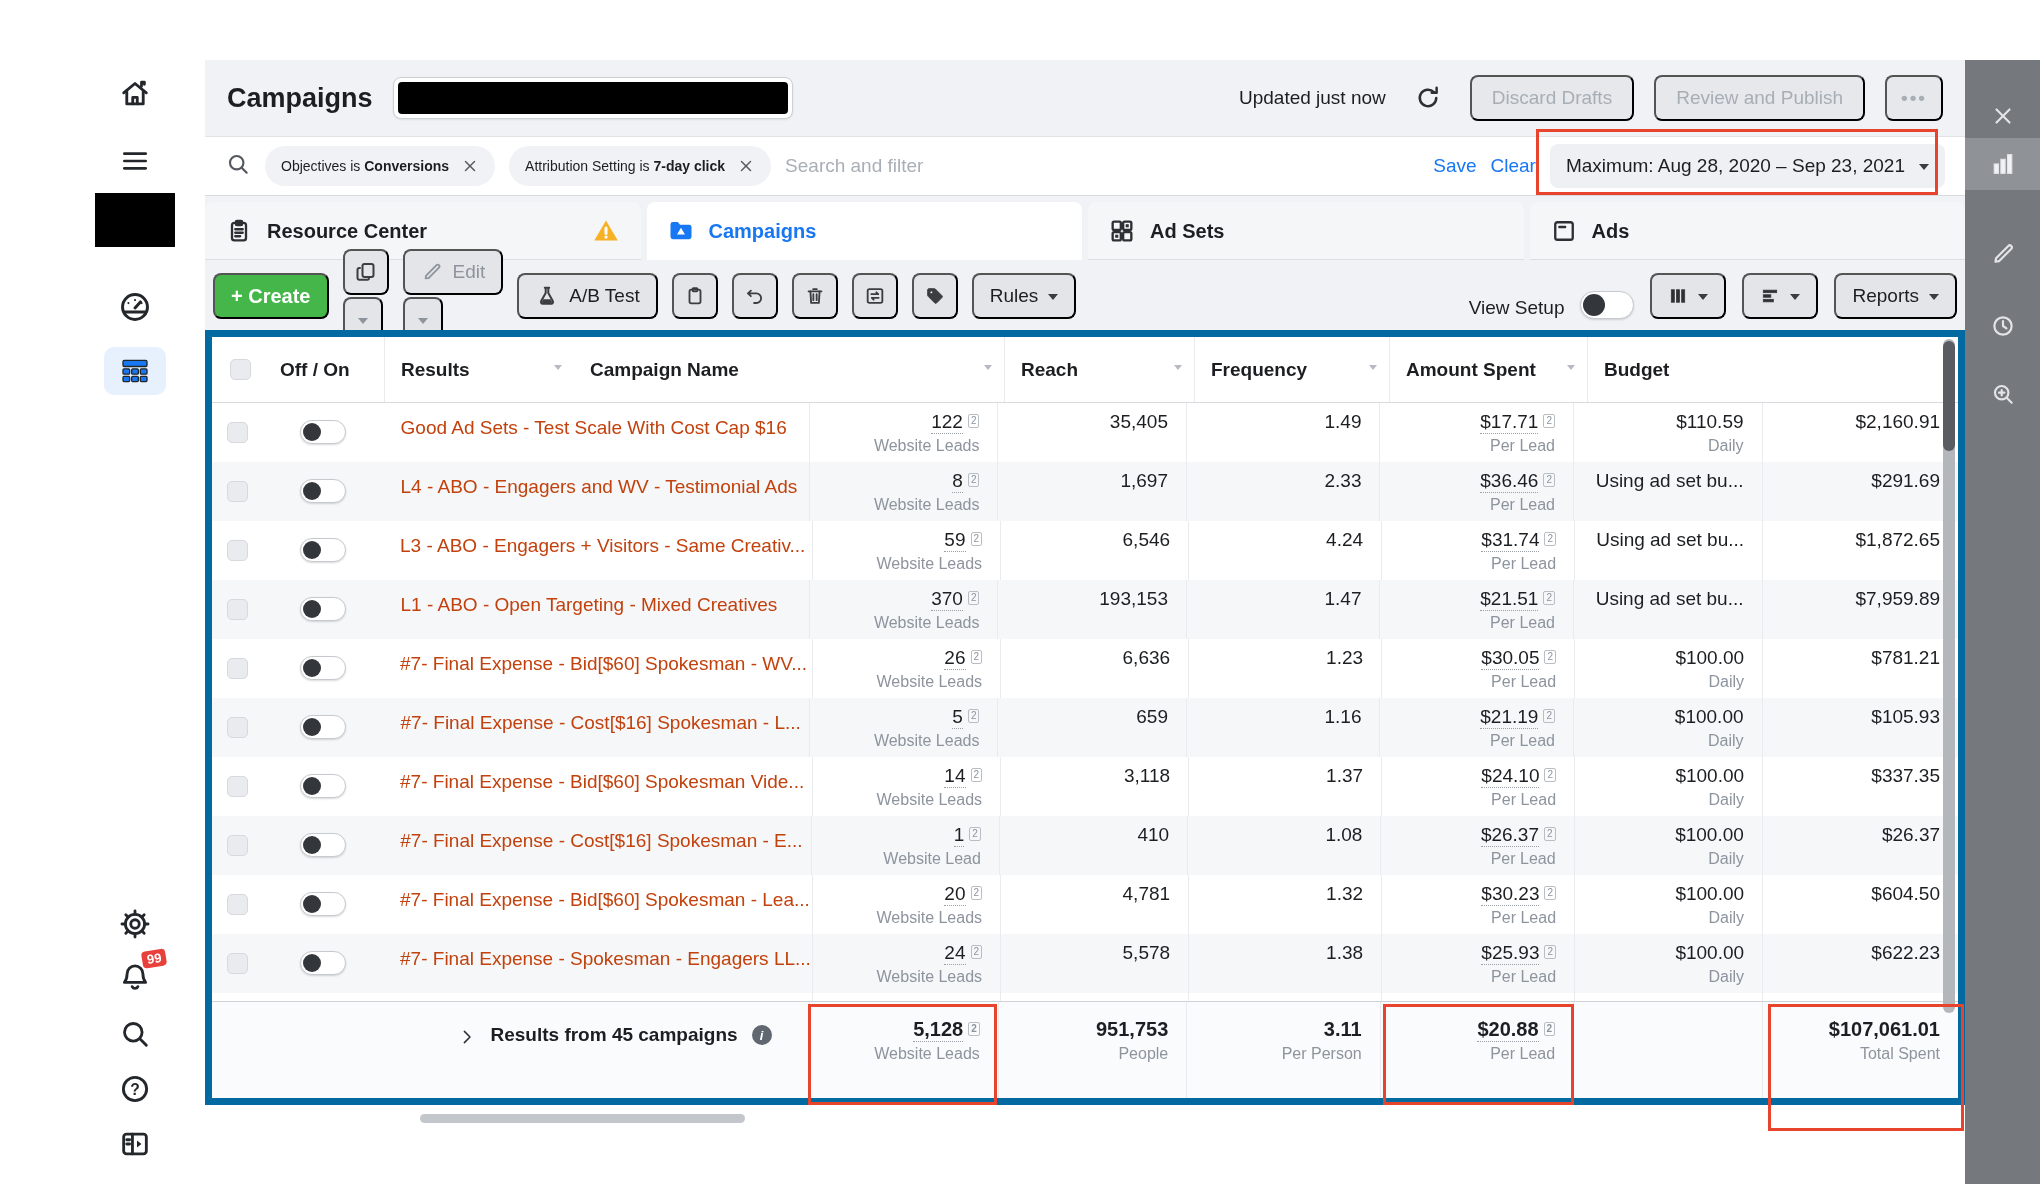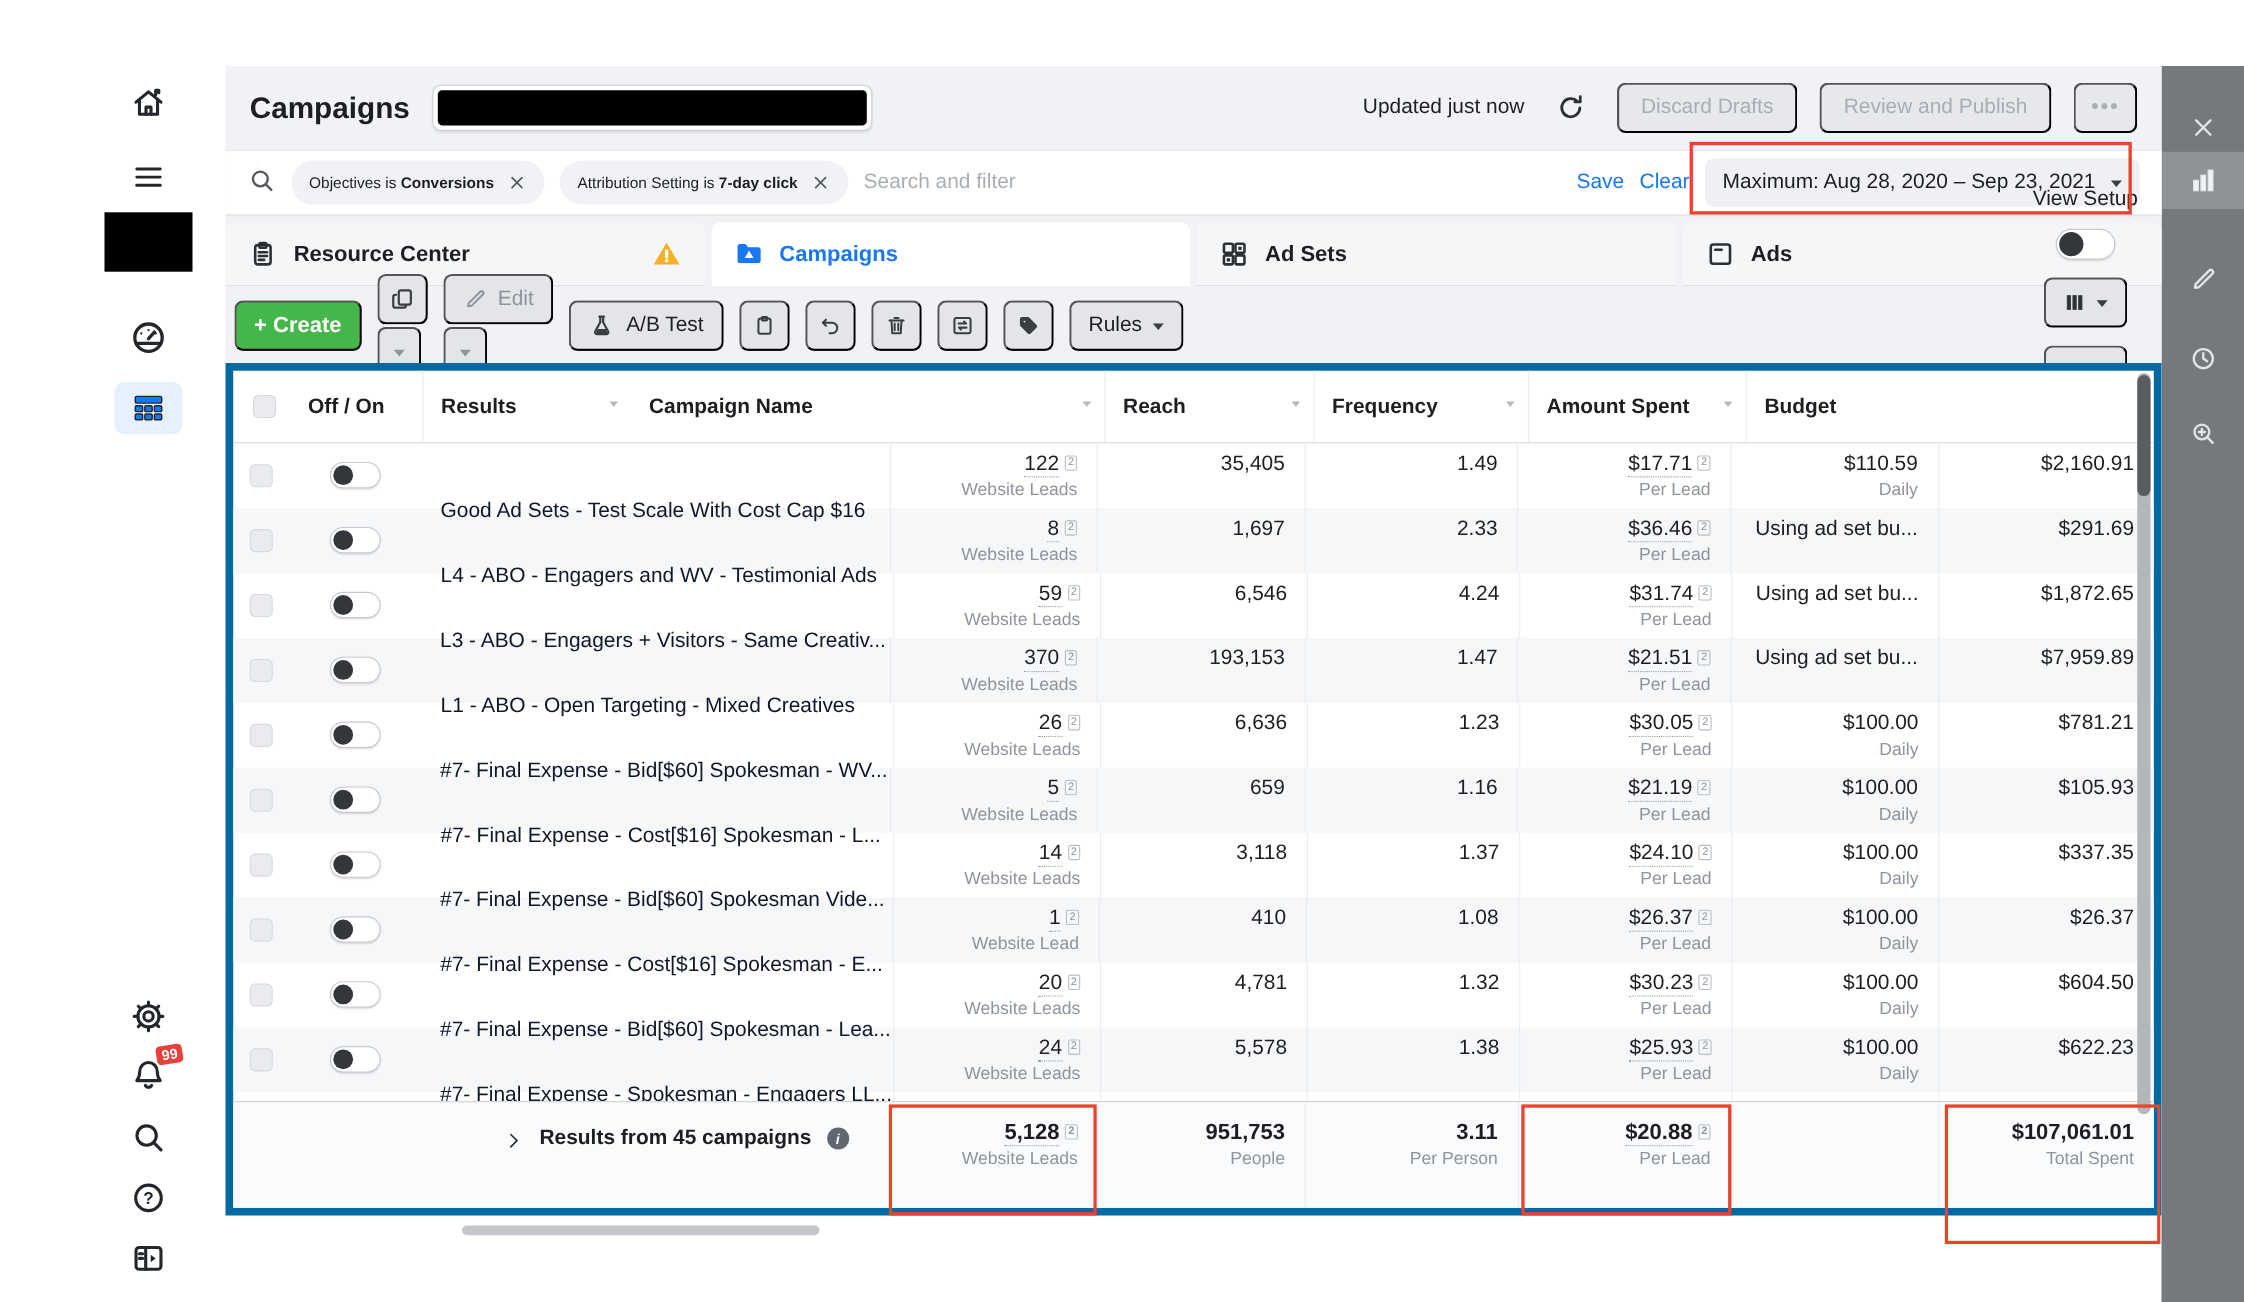--- a/index.html
+++ b/index.html
@@ -55,21 +55,21 @@
   .toolbar { position:absolute; left:205px; top:268px; width:1760px; height:56px; display:flex; align-items:center; gap:14px; padding:0 8px 0 8px; }
   .btn { height:46px; border-radius:8px; background:#e3e5e9; display:inline-flex; align-items:center; justify-content:center; gap:10px; padding:0 16px; font-size:19px; color:#1c1e21; white-space:nowrap; }
   .btn svg { stroke:#3a3d41; }
   .btn-green { background:#45b649; color:#fff; font-weight:700; font-size:20px; }
   .btn-sq { width:46px; padding:0; }
   .btn-caret { width:40px; padding:0; }
   .grp { display:inline-flex; gap:2px;flex-direction:column; }
   .txt-muted { color:#8d949e; }
   .caret { width:0; height:0; border:5px solid transparent; border-top:6px solid #3a3d41; margin-top:6px; }
   .caret.lt { border-top-color:#8d949e; }
-  .toolbar .right { margin-left:auto; display:flex; align-items:center; gap:16px;flex-direction:column; }
+  .toolbar .right { margin-left:auto; display:flex; align-items:flex-end; gap:16px; }
   .toggle { position:relative; display:inline-block; width:46px; height:24px; border-radius:12px; background:#fff; border:1px solid #c6cacf; box-shadow:0 1px 2px rgba(0,0,0,.15); }
   .toggle .knob { position:absolute; left:2px; top:2px; width:18px; height:18px; border-radius:50%; background:#33363a; }
   .toggle.big { width:54px; height:28px; border-radius:14px; }
   .toggle.big .knob { width:22px; height:22px; }
 
   
   .card { position:absolute; left:205px; top:330px; width:1760px; height:775px; background:#fff; border:7px solid #0369a1; }
   .thead { display:flex; height:66px; border-bottom:1px solid #d8dade; font-weight:700; font-size:19px; }
   .hcell { display:flex; align-items:center; padding:0 12px 0 16px; }
   .hcaret { width:0; height:0; border:4px solid transparent; border-top:5px solid #b6bac0; margin-left:auto; }
@@ -79,21 +79,21 @@
   .c-results { width:190px; } .c-reach { width:190px; } .c-freq { width:195px; }
   .c-cost { width:195px; } .c-budget { width:190px; } .c-spent { width:198px; }
   .m { border-left:1px solid #e9ebee; }
   .tbody { position:absolute; top:66px; left:0; right:0; bottom:97px; overflow:hidden; }
   .trow { display:flex; height:59px; }
   .trow.alt { background:#f5f7f9; }
   .cell { padding-top:8px; }
   .trow .c-check { padding-top:0; }
   .trow .c-toggle { display:flex; align-items:flex-start; justify-content:center; padding-top:17px; }
   .cb { display:inline-block; width:21px; height:21px; border-radius:5px; background:#e9ebef; border:1px solid #d6d9dd; }
-  .cname { display:block; padding:6px 8px 0 18px; color:#0f172a; font-size:19px; white-space:nowrap; overflow:hidden;margin-top:37px; }
+  .cname { display:block; padding:6px 8px 0 18px; color:#c2410c; font-size:19px; white-space:nowrap; overflow:hidden; }
   .num-cell { text-align:right; padding-right:18px; }
   .val { font-size:19px; }
   .dotted { border-bottom:1px dotted #9aa0a6; padding-bottom:1px; }
   .sub { font-size:16px; color:#8d949e; margin-top:4px; }
   .att { display:inline-block; font-size:10px; line-height:12px; color:#8d949e; border:1px solid #b9bec4; border-radius:2px; padding:0 2px; margin-left:5px; vertical-align:4px; }
 
   
   .tfoot { position:absolute; left:0; right:0; bottom:0; height:97px; border-top:1px solid #cfd2d7; background:#fafbfc; display:flex; font-size:19px; }
   .tfoot .c-name { display:flex; align-items:flex-start; gap:14px; padding:22px 0 0 76px; font-weight:700; }
   .tfoot .num-cell { padding-top:16px; }

